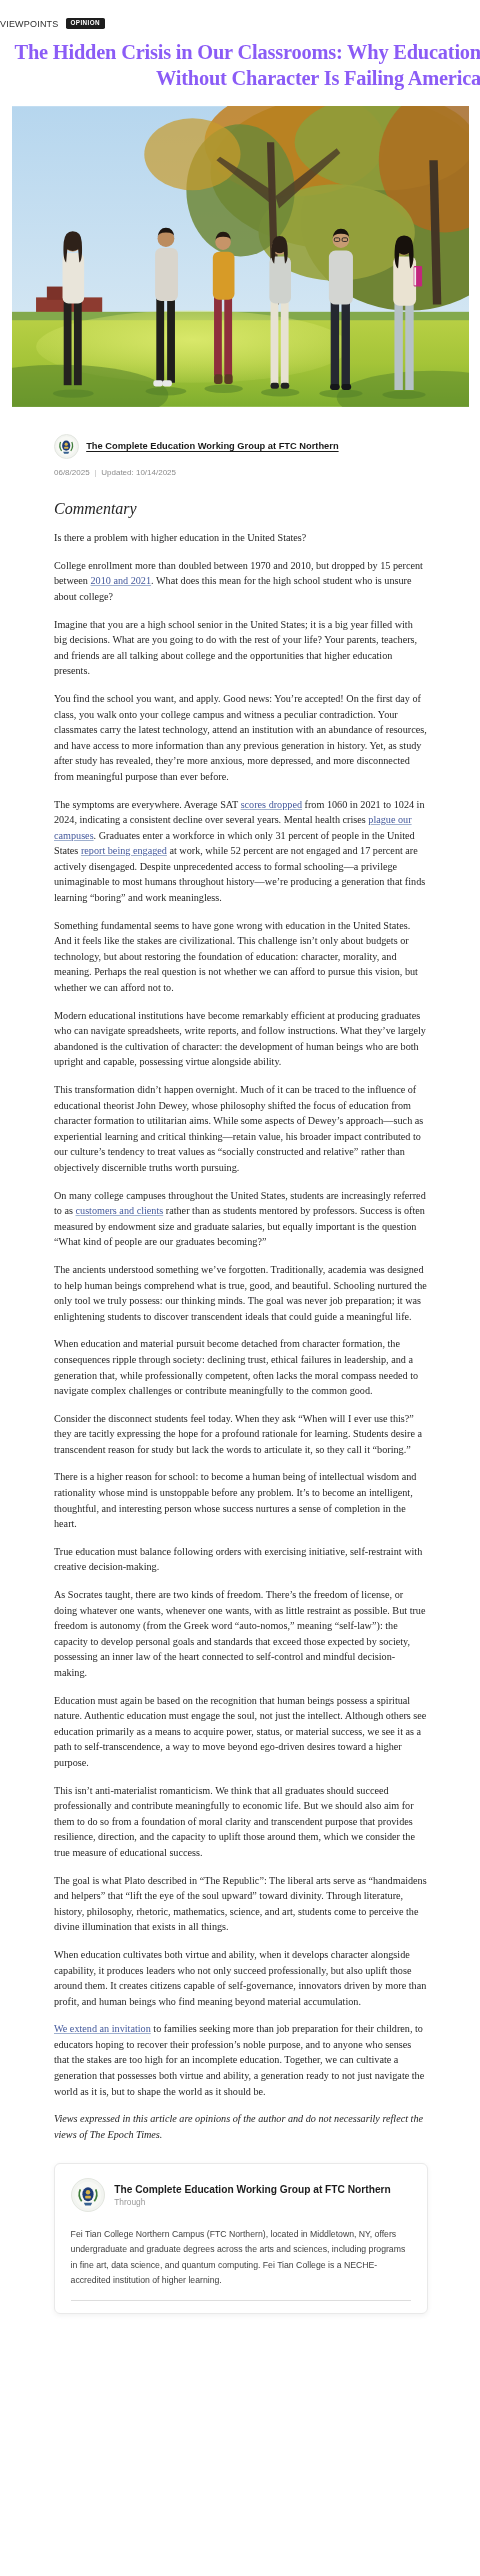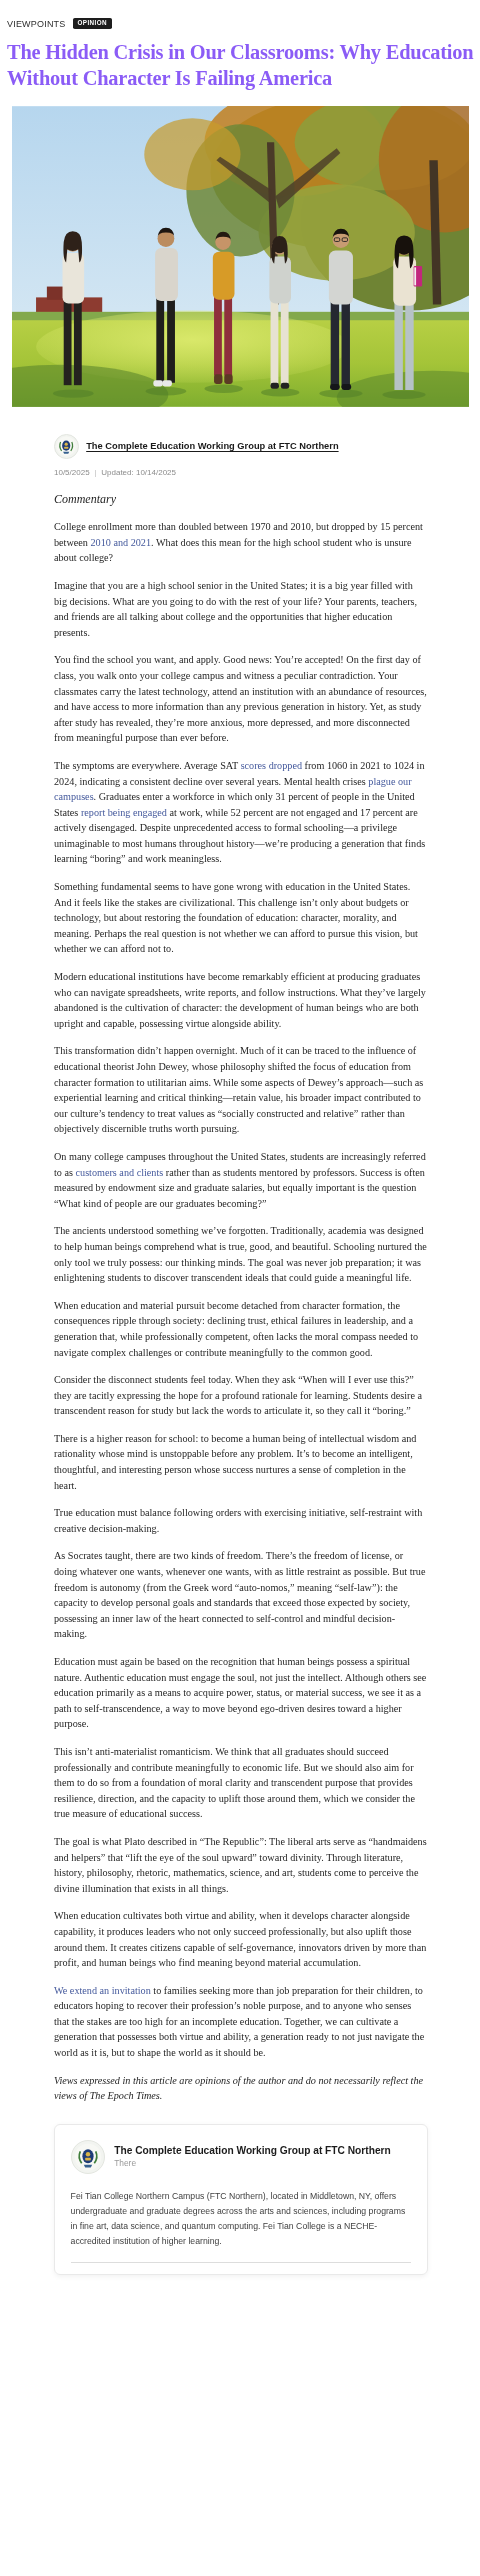--- a/index.html
+++ b/index.html
@@ -1,43 +1,43 @@
 <!DOCTYPE html>
 <html style="--link: #44599c; --badge-bg: #1d1d1d;font-size:9.6px"><head>
 <meta charset="utf-8">
 <style>
   html,body{margin:0;padding:0;background:#ffffff;}
   body{width:481px;height:2576px;overflow:hidden;font-family:"Liberation Sans",sans-serif;color:#1f1f1f;}
   .page{width:481px;}
 
   
-  .header{padding:18px 7px 0;}
+  .header{padding:18px 0 0;text-align:right;}
   .kicker-row{display:flex;align-items:center;gap:7.2px;}
   .kicker{font-size:9px;letter-spacing:0.2px;color:#2e2e2e;font-weight:500;}
   .badge{background:var(--badge-bg,#1d1d1d);color:#fff;font-size:6.3px;font-weight:700;letter-spacing:0.4px;padding:2.4px 4.8px;border-radius:1.8px;line-height:1;}
   .title{font-family:"Liberation Serif",serif;font-weight:700;font-size:20.4px;line-height:1.3;letter-spacing:-0.2px;color:#8b5cf6;margin:9.6px 0 0;}
 
   
   .hero{margin:14.4px 12px 0;line-height:0;}
   .hero svg{display:block;}
   .caption{margin:7.2px 12px 0;font-size:8px;line-height:1.5;color:#4d4d4d;}
   .caption .credit{color:#8b8b8b;font-size:7.2px;}
 
   
   .content{width:374px;margin-left:54px;}
   .byline{margin-top:26.5px;display:flex;align-items:center;gap:7.2px;}
   .avatar{width:23px;height:23px;border-radius:50%;background:#f2f4f0;border:0.6px solid #e3e6e0;display:flex;align-items:center;justify-content:center;flex:0 0 23px;}
   .author-link{font-size:9.3px;font-weight:700;color:#1a1a1a;text-decoration:underline;text-underline-offset:1.8px;}
   .date-row{margin-top:9.6px;font-size:8px;color:#8c8c8c;display:flex;gap:4.8px;}
   .date-sep{color:#bdbdbd;}
 
   
-  .commentary{margin-top:15px;font-family:"Liberation Serif",serif;font-style:italic;font-size:12px;color:#242424;}
+  .commentary{margin-top:23px;font-family:"Liberation Serif",serif;font-style:italic;font-size:16px;color:#242424;}
   .para{font-family:"Liberation Serif",serif;font-size:10.2px;line-height:15.6px;color:#1f1f1f;margin:12px 0 0;}
-  a.inline-link{color:var(--link,#44599c);text-decoration-color:#9fb0cf;text-underline-offset:1.2px;cursor:pointer;}
+  a.inline-link{color:var(--link,#44599c);text-decoration:underline;text-decoration-color:#9fb0cf;text-underline-offset:1.2px;cursor:pointer;}
   .disclaimer{font-family:"Liberation Serif",serif;font-style:italic;font-size:10.2px;line-height:15.6px;color:#242424;margin:12px 0 0;}
 
   
   .author-card{margin:20.4px 0 0 54px;width:374px;box-sizing:border-box;border:0.6px solid #e9e9e9;border-radius:6px;box-shadow:0 1.2px 4.8px rgba(0,0,0,.05);padding:14.4px 15.6px 8.4px;}
   .card-head{display:flex;align-items:center;gap:9.6px;}
   .card-avatar{width:32px;height:32px;border-radius:50%;background:#f2f4f0;border:0.6px solid #e3e6e0;display:flex;align-items:center;justify-content:center;flex:0 0 32px;}
   .card-name{font-size:10.2px;font-weight:700;color:#1c1c1c;}
   .card-role{font-size:8.4px;color:#9a9a9a;margin-top:2.4px;}
   .card-bio{margin-top:15px;font-size:8.7px;line-height:1.75;color:#3f3f3f;}
   .card-divider{border:none;border-top:0.6px solid #dddddd;margin:12px 0 3.6px;}
@@ -180,27 +180,28 @@
           <path d="M31 12 q4 9 -2 17" stroke="#3f7d3a" stroke-width="2.4" fill="none"></path>
           <ellipse cx="20" cy="19" rx="8" ry="10" fill="#1e3c78"></ellipse>
           <circle cx="20" cy="16" r="3.2" fill="#d9b44a"></circle>
           <rect x="16" y="21" width="8" height="4" rx="1" fill="#d9b44a"></rect>
           <path d="M14 31 h12 l-2 4 h-8 z" fill="#36618f"></path>
         </svg>
       </span>
       <a class="author-link">The Complete Education Working Group at FTC Northern</a>
     </div>
     <div class="date-row">
-      <span>10/5/2025</span>
+      <span>06/8/2025</span>
       <span class="date-sep">|</span>
       <span>Updated: 10/14/2025</span>
     </div>
 
     <div class="commentary">Commentary</div>
     <div id="article-body">
+        <p class="para">Is there a problem with higher education in the United States?</p>
         <p class="para">College enrollment more than doubled between 1970 and 2010, but dropped by 15 percent between <a class="inline-link">2010 and 2021</a>. What does this mean for the high school student who is unsure about college?</p>
         <p class="para">Imagine that you are a high school senior in the United States; it is a big year filled with big decisions. What are you going to do with the rest of your life? Your parents, teachers, and friends are all talking about college and the opportunities that higher education presents.</p>
         <p class="para">You find the school you want, and apply. Good news: You’re accepted! On the first day of class, you walk onto your college campus and witness a peculiar contradiction. Your classmates carry the latest technology, attend an institution with an abundance of resources, and have access to more information than any previous generation in history. Yet, as study after study has revealed, they’re more anxious, more depressed, and more disconnected from meaningful purpose than ever before.</p>
         <p class="para">The symptoms are everywhere. Average SAT <a class="inline-link">scores dropped</a> from 1060 in 2021 to 1024 in 2024, indicating a consistent decline over several years. Mental health crises <a class="inline-link">plague our campuses</a>. Graduates enter a workforce in which only 31 percent of people in the United States <a class="inline-link">report being engaged</a> at work, while 52 percent are not engaged and 17 percent are actively disengaged. Despite unprecedented access to formal schooling—a privilege unimaginable to most humans throughout history—we’re producing a generation that finds learning “boring” and work meaningless.</p>
         <p class="para">Something fundamental seems to have gone wrong with education in the United States. And it feels like the stakes are civilizational. This challenge isn’t only about budgets or technology, but about restoring the foundation of education: character, morality, and meaning. Perhaps the real question is not whether we can afford to pursue this vision, but whether we can afford not to.</p>
         <p class="para">Modern educational institutions have become remarkably efficient at producing graduates who can navigate spreadsheets, write reports, and follow instructions. What they’ve largely abandoned is the cultivation of character: the development of human beings who are both upright and capable, possessing virtue alongside ability.</p>
         <p class="para">This transformation didn’t happen overnight. Much of it can be traced to the influence of educational theorist John Dewey, whose philosophy shifted the focus of education from character formation to utilitarian aims. While some aspects of Dewey’s approach—such as experiential learning and critical thinking—retain value, his broader impact contributed to our culture’s tendency to treat values as “socially constructed and relative” rather than objectively discernible truths worth pursuing.</p>
         <p class="para">On many college campuses throughout the United States, students are increasingly referred to as <a class="inline-link">customers and clients</a> rather than as students mentored by professors. Success is often measured by endowment size and graduate salaries, but equally important is the question “What kind of people are our graduates becoming?”</p>
         <p class="para">The ancients understood something we’ve forgotten. Traditionally, academia was designed to help human beings comprehend what is true, good, and beautiful. Schooling nurtured the only tool we truly possess: our thinking minds. The goal was never job preparation; it was enlightening students to discover transcendent ideals that could guide a meaningful life.</p>
         <p class="para">When education and material pursuit become detached from character formation, the consequences ripple through society: declining trust, ethical failures in leadership, and a generation that, while professionally competent, often lacks the moral compass needed to navigate complex challenges or contribute meaningfully to the common good.</p>
@@ -225,21 +226,21 @@
           <path d="M9 12 q-4 9 2 17" stroke="#3f7d3a" stroke-width="2.4" fill="none"></path>
           <path d="M31 12 q4 9 -2 17" stroke="#3f7d3a" stroke-width="2.4" fill="none"></path>
           <ellipse cx="20" cy="19" rx="8" ry="10" fill="#1e3c78"></ellipse>
           <circle cx="20" cy="16" r="3.2" fill="#d9b44a"></circle>
           <rect x="16" y="21" width="8" height="4" rx="1" fill="#d9b44a"></rect>
           <path d="M14 31 h12 l-2 4 h-8 z" fill="#36618f"></path>
         </svg>
       </span>
       <div>
         <div class="card-name">The Complete Education Working Group at FTC Northern</div>
-        <div class="card-role">There</div>
+        <div class="card-role">Through</div>
       </div>
     </div>
     <div class="card-bio">Fei Tian College Northern Campus (FTC Northern), located in Middletown, NY, offers undergraduate and graduate degrees across the arts and sciences, including programs in fine art, data science, and quantum computing. Fei Tian College is a NECHE-accredited institution of higher learning.</div>
     <hr class="card-divider">
   </div>
 
 </div>
 
 
 </body></html>

